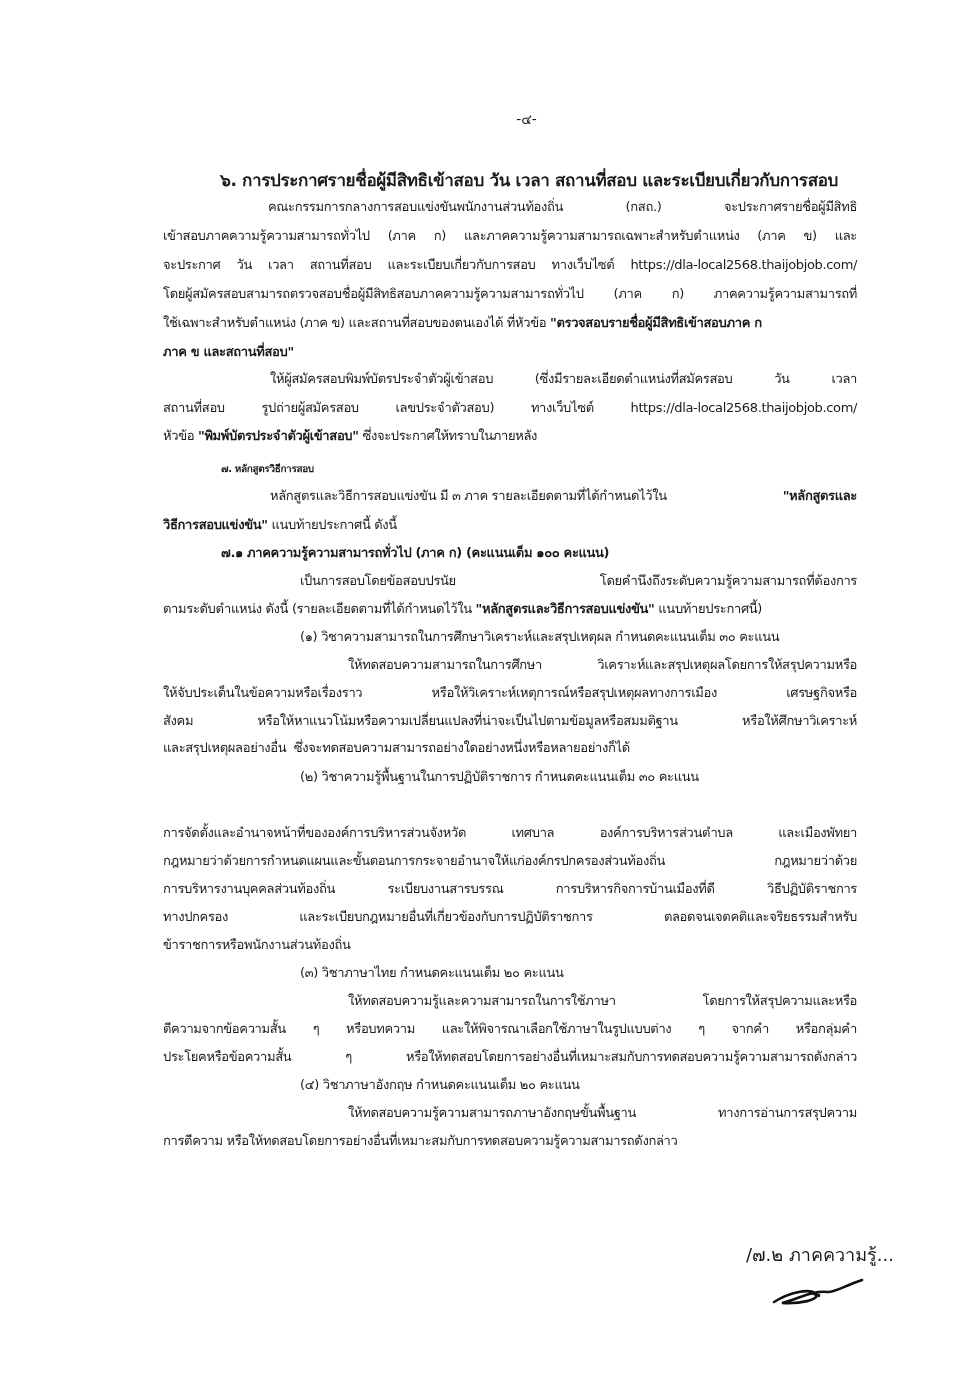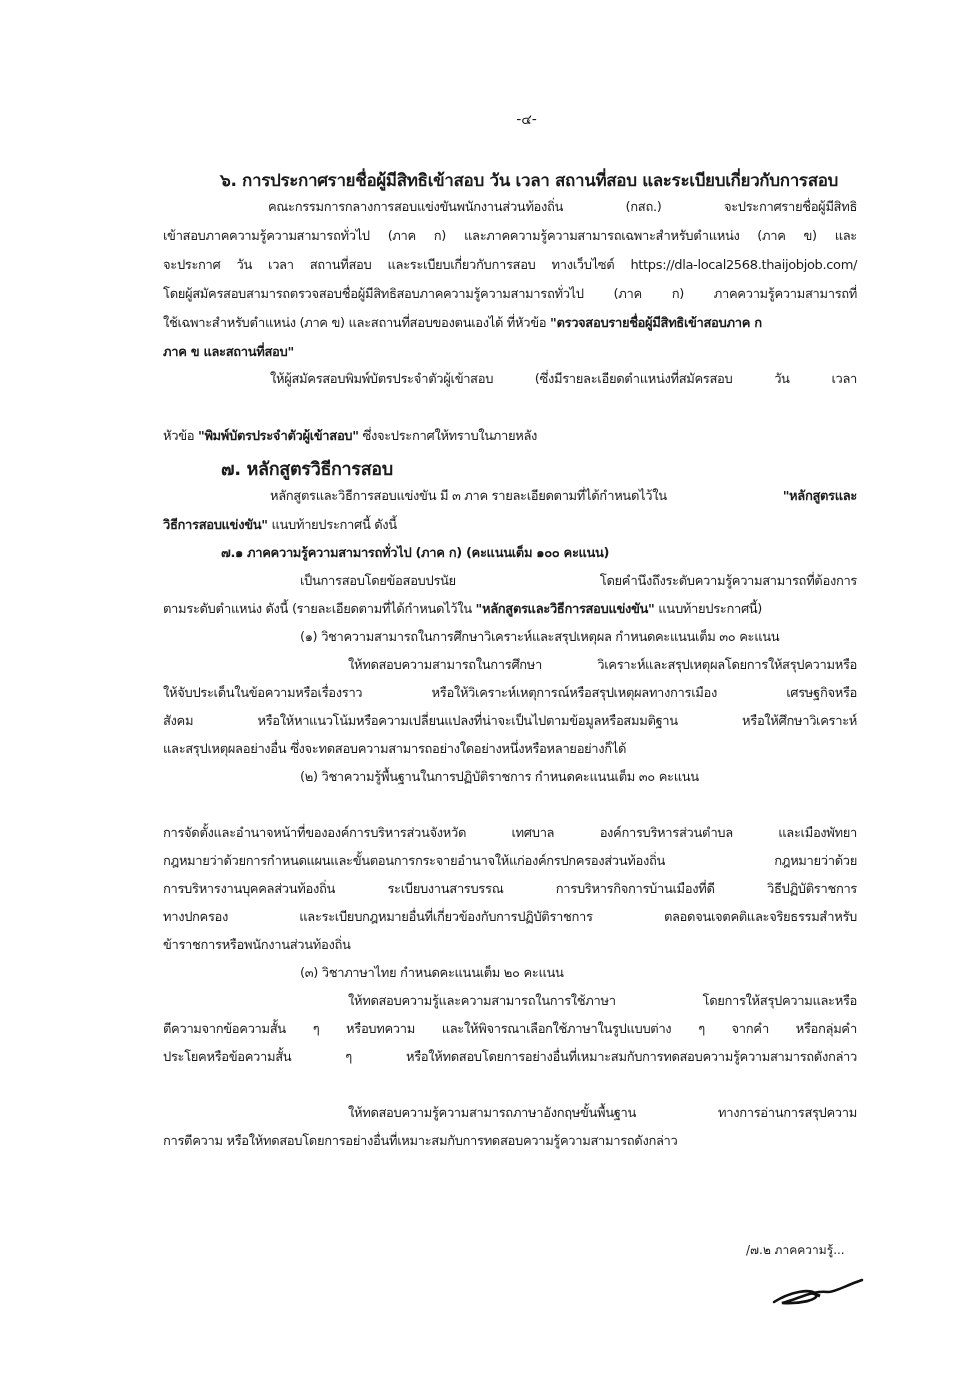--- a/index.html
+++ b/index.html
@@ -4,21 +4,21 @@
 <style>
   html, body { margin: 0; padding: 0; background: #ffffff; }
   body { width: 960px; height: 1383px; position: relative; overflow: hidden;
          font-family: "DejaVu Sans", "Liberation Sans", sans-serif; color: #1a1a1a; }
   .page { position: absolute; left: 0; top: 0; width: 960px; height: 1383px; background: #fff; }
   .line { position: absolute; font-size: 13px; line-height: 20px; white-space: nowrap; letter-spacing: -0.35px; }
   .just { text-align: justify; text-align-last: justify; }
   .b { font-weight: bold; }
   .pgnum { position: absolute; top: 108px; left: 0; width: 1053px; text-align: center; font-size: 14px; }
   .sig { position: absolute; left: 770px; top: 1270px; width: 100px; height: 40px; }
-  .cont { position: absolute; left: 746px; top: 1240px; font-size: 12px; white-space: nowrap; }
+  .cont { position: absolute; left: 746px; top: 1240px; font-size: 18px; white-space: nowrap; }
 </style>
 </head>
 <body>
 
 <div class="page">
 
   <div class="pgnum">-๔-</div>
 
   <div class="line b" style="left:220px; top:170px; font-size:17px;">๖. การประกาศรายชื่อผู้มีสิทธิเข้าสอบ วัน เวลา สถานที่สอบ และระเบียบเกี่ยวกับการสอบ</div>
 
@@ -26,27 +26,28 @@
   <div class="line just" style="left:163px; top:226px; width:694px;">เข้าสอบภาคความรู้ความสามารถทั่วไป (ภาค ก) และภาคความรู้ความสามารถเฉพาะสำหรับตำแหน่ง (ภาค ข) และ</div>
   <div class="line just" style="left:163px; top:255px; width:694px;">จะประกาศ วัน เวลา สถานที่สอบ และระเบียบเกี่ยวกับการสอบ ทางเว็บไซต์ https://dla-local2568.thaijobjob.com/</div>
   <div class="line just" style="left:163px; top:284px; width:694px;">โดยผู้สมัครสอบสามารถตรวจสอบชื่อผู้มีสิทธิสอบภาคความรู้ความสามารถทั่วไป (ภาค ก) ภาคความรู้ความสามารถที่</div>
   <div class="line" style="left:163px; top:313px;">
     <span>ใช้เฉพาะสำหรับตำแหน่ง (ภาค ข) และสถานที่สอบของตนเองได้ ที่หัวข้อ</span>
     <span class="b">"ตรวจสอบรายชื่อผู้มีสิทธิเข้าสอบภาค ก</span>
   </div>
   <div class="line b" style="left:163px; top:342px;">ภาค ข และสถานที่สอบ"</div>
 
   <div class="line just" style="left:270px; top:369px; width:587px;">ให้ผู้สมัครสอบพิมพ์บัตรประจำตัวผู้เข้าสอบ (ซึ่งมีรายละเอียดตำแหน่งที่สมัครสอบ วัน เวลา</div>
+  <div class="line just" style="left:163px; top:398px; width:694px;">สถานที่สอบ รูปถ่ายผู้สมัครสอบ เลขประจำตัวสอบ) ทางเว็บไซต์ https://dla-local2568.thaijobjob.com/</div>
   <div class="line" style="left:163px; top:426px;">
     <span>หัวข้อ</span>
     <span class="b">"พิมพ์บัตรประจำตัวผู้เข้าสอบ"</span>
     <span>ซึ่งจะประกาศให้ทราบในภายหลัง</span>
   </div>
 
-  <div class="line b" style="left:221px; top:459px; font-size:18px;">๗. หลักสูตรวิธีการสอบ</div>
+  <div class="line b" style="left:221px; top:459px; font-size:10px;">๗. หลักสูตรวิธีการสอบ</div>
 
   <div class="line" style="left:270px; top:486px; width:587px; display:flex; justify-content:space-between;">
     <span>หลักสูตรและวิธีการสอบแข่งขัน มี ๓ ภาค รายละเอียดตามที่ได้กำหนดไว้ใน</span>
     <span class="b">"หลักสูตรและ</span>
   </div>
   <div class="line" style="left:163px; top:515px;">
     <span class="b">วิธีการสอบแข่งขัน"</span>
     <span>แนบท้ายประกาศนี้ ดังนี้</span>
   </div>
 
@@ -56,34 +57,35 @@
   <div class="line" style="left:163px; top:599px;">
     <span>ตามระดับตำแหน่ง ดังนี้ (รายละเอียดตามที่ได้กำหนดไว้ใน</span>
     <span class="b">"หลักสูตรและวิธีการสอบแข่งขัน"</span>
     <span>แนบท้ายประกาศนี้)</span>
   </div>
 
   <div class="line" style="left:300px; top:627px;">(๑) วิชาความสามารถในการศึกษาวิเคราะห์และสรุปเหตุผล กำหนดคะแนนเต็ม ๓๐ คะแนน</div>
   <div class="line just" style="left:348px; top:655px; width:509px;">ให้ทดสอบความสามารถในการศึกษา วิเคราะห์และสรุปเหตุผลโดยการให้สรุปความหรือ</div>
   <div class="line just" style="left:163px; top:683px; width:694px;">ให้จับประเด็นในข้อความหรือเรื่องราว หรือให้วิเคราะห์เหตุการณ์หรือสรุปเหตุผลทางการเมือง เศรษฐกิจหรือ</div>
   <div class="line just" style="left:163px; top:711px; width:694px;">สังคม หรือให้หาแนวโน้มหรือความเปลี่ยนแปลงที่น่าจะเป็นไปตามข้อมูลหรือสมมติฐาน หรือให้ศึกษาวิเคราะห์</div>
-  <div class="line" style="left:163px; top:739px;">และสรุปเหตุผลอย่างอื่น ซึ่งจะทดสอบความสามารถอย่างใดอย่างหนึ่งหรือหลายอย่างก็ได้</div>
+  <div class="line" style="left:163px; top:739px;font-family:Liberation Mono, monospace;">และสรุปเหตุผลอย่างอื่น ซึ่งจะทดสอบความสามารถอย่างใดอย่างหนึ่งหรือหลายอย่างก็ได้</div>
 
   <div class="line" style="left:300px; top:767px;">(๒) วิชาความรู้พื้นฐานในการปฏิบัติราชการ กำหนดคะแนนเต็ม ๓๐ คะแนน</div>
   <div class="line just" style="left:163px; top:823px; width:694px;">การจัดตั้งและอำนาจหน้าที่ขององค์การบริหารส่วนจังหวัด เทศบาล องค์การบริหารส่วนตำบล และเมืองพัทยา</div>
   <div class="line just" style="left:163px; top:879px; width:694px;">การบริหารงานบุคคลส่วนท้องถิ่น ระเบียบงานสารบรรณ การบริหารกิจการบ้านเมืองที่ดี วิธีปฏิบัติราชการ</div>
   <div class="line just" style="left:163px; top:851px; width:694px;">กฎหมายว่าด้วยการกำหนดแผนและขั้นตอนการกระจายอำนาจให้แก่องค์กรปกครองส่วนท้องถิ่น กฎหมายว่าด้วย</div>
   <div class="line just" style="left:163px; top:907px; width:694px;">ทางปกครอง และระเบียบกฎหมายอื่นที่เกี่ยวข้องกับการปฏิบัติราชการ ตลอดจนเจตคติและจริยธรรมสำหรับ</div>
   <div class="line" style="left:163px; top:935px;">ข้าราชการหรือพนักงานส่วนท้องถิ่น</div>
 
   <div class="line" style="left:300px; top:963px;">(๓) วิชาภาษาไทย กำหนดคะแนนเต็ม ๒๐ คะแนน</div>
   <div class="line just" style="left:348px; top:991px; width:509px;">ให้ทดสอบความรู้และความสามารถในการใช้ภาษา โดยการให้สรุปความและหรือ</div>
   <div class="line just" style="left:163px; top:1019px; width:694px;">ตีความจากข้อความสั้น ๆ หรือบทความ และให้พิจารณาเลือกใช้ภาษาในรูปแบบต่าง ๆ จากคำ หรือกลุ่มคำ</div>
   <div class="line just" style="left:163px; top:1047px; width:694px;">ประโยคหรือข้อความสั้น ๆ หรือให้ทดสอบโดยการอย่างอื่นที่เหมาะสมกับการทดสอบความรู้ความสามารถดังกล่าว</div>
 
+  <div class="line" style="left:300px; top:1075px;">(๔) วิชาภาษาอังกฤษ กำหนดคะแนนเต็ม ๒๐ คะแนน</div>
   <div class="line just" style="left:348px; top:1103px; width:509px;">ให้ทดสอบความรู้ความสามารถภาษาอังกฤษขั้นพื้นฐาน ทางการอ่านการสรุปความ</div>
   <div class="line" style="left:163px; top:1131px;">การตีความ หรือให้ทดสอบโดยการอย่างอื่นที่เหมาะสมกับการทดสอบความรู้ความสามารถดังกล่าว</div>
 
   <div class="cont">/๗.๒ ภาคความรู้...</div>
   <svg class="sig" viewBox="0 0 100 40">
     <path d="M4 32 C 20 22, 40 18, 46 24 C 50 30, 30 34, 12 33 C 30 28, 44 20, 58 22 C 66 22, 74 16, 92 10" fill="none" stroke="#111" stroke-width="2.6" stroke-linecap="round"></path>
     <path d="M40 22 L 50 26" stroke="#111" stroke-width="3"></path>
   </svg>
 
 </div>

